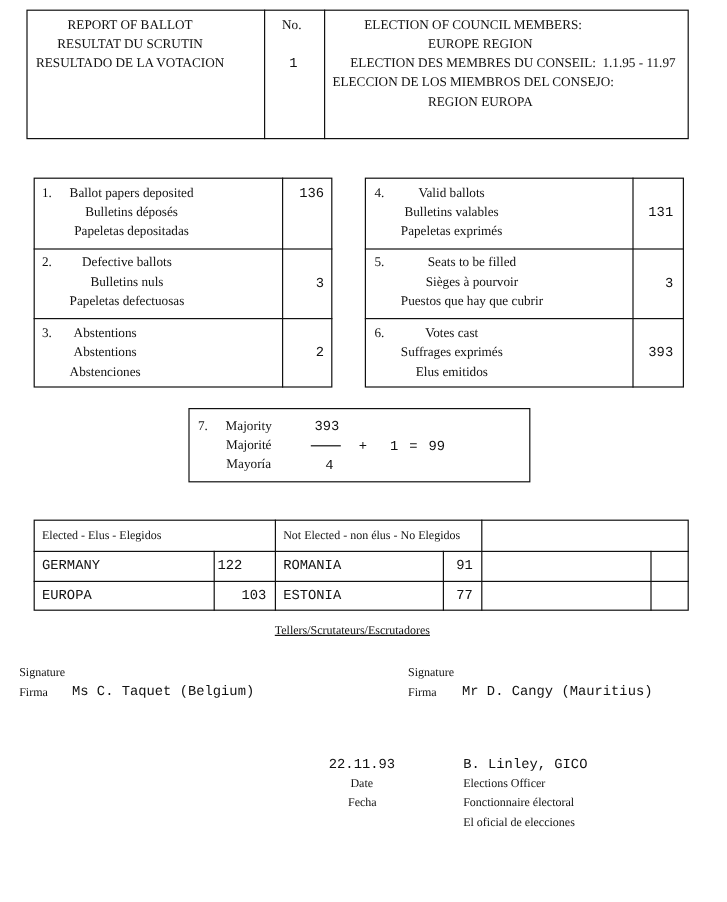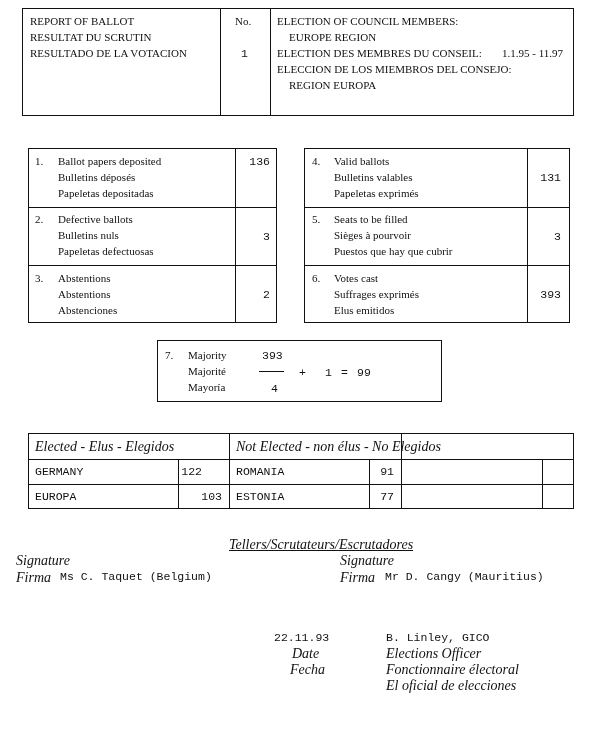--- a/index.html
+++ b/index.html
@@ -1,27 +1,27 @@
 <!DOCTYPE html>
 <html><head>
 <meta charset="utf-8">
 <style>
   html, body { margin:0; padding:0; background:#ffffff; }
   body { width:606px; height:752px; position:relative; overflow:hidden; color:#111; font-family:"Liberation Serif", serif; }
-  .abs { position:absolute; }
+  .abs { position:absolute;text-align:center; }
   .serif { font-family:"Liberation Serif", serif; font-size:11px; line-height:16px; }
   .mono { font-family:"Liberation Mono", monospace; font-size:11.5px; }
   .box { position:absolute; border:1.5px solid #111; box-sizing:border-box; }
   .vline { position:absolute; width:0; border-left:1.5px solid #111; }
   .hline { position:absolute; height:0; border-top:1.5px solid #111; }
   .num { position:absolute; font-family:"Liberation Mono", monospace; font-size:11.5px; text-align:right; }
-  .small { font-size:14px;font-style:italic; }
+  .small { font-size:10px; }
   .line { display:block; white-space:nowrap; }
   .indent { padding-left:12px; }
-  .u { text-decoration:underline;margin-top:19px; }
+  .u { text-decoration:underline; }
 </style>
 </head>
 <body>
 
 <div class="box" style="left:22px; top:8px; width:552px; height:108px;"></div>
 <div class="vline" style="left:220px; top:8px; height:108px;"></div>
 <div class="vline" style="left:270px; top:8px; height:108px;"></div>
 
 <div class="abs serif" style="left:30px; top:13px;">
   <span class="line">REPORT OF BALLOT</span>

